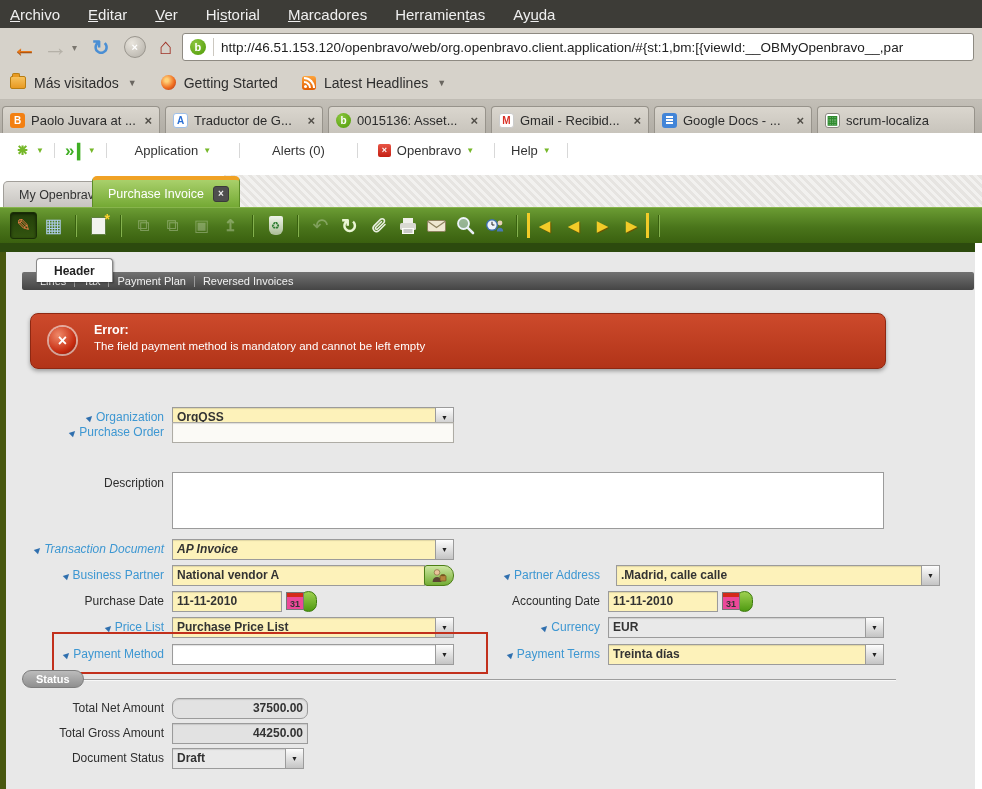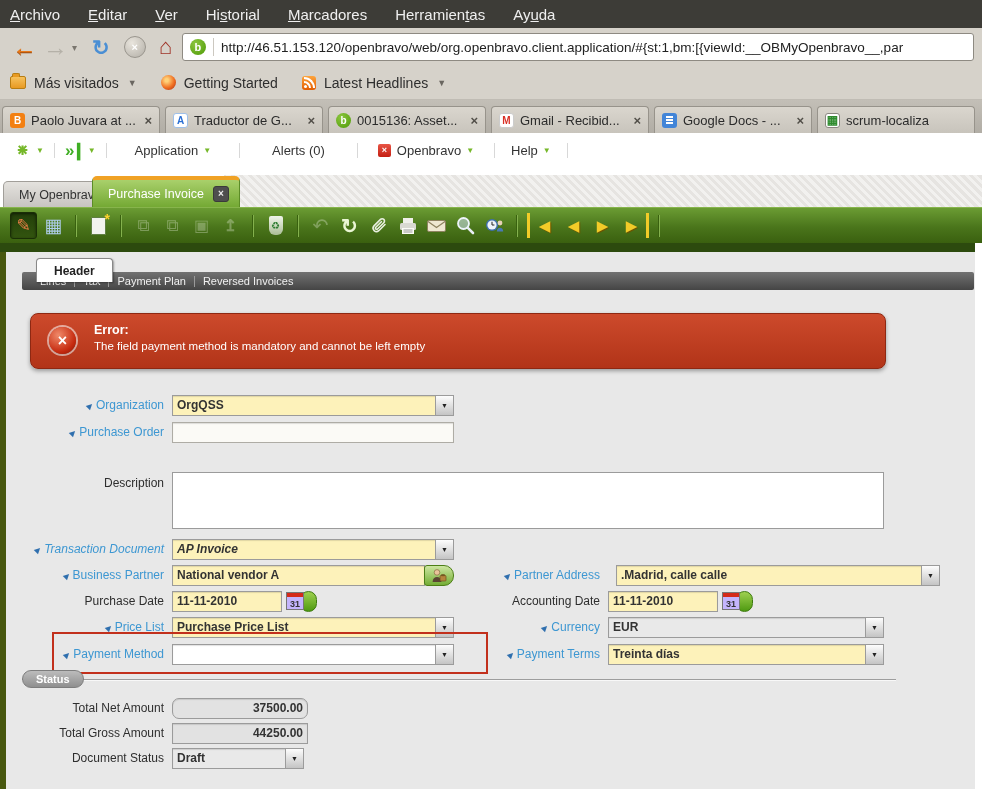--- a/index.html
+++ b/index.html
@@ -183,21 +183,21 @@
   .combo .cb{width:17px;background:linear-gradient(#fdfdfd,#c4c4c4);border-left:1px solid #9b9b9b;
          display:flex;align-items:center;justify-content:center;flex:none;}
   .combo .cb::before{content:"\25BC";font-size:7px;color:#222;}
   .combo.white{background:#fff;}
   .combo.gray{background:#e9e9e9;}
   .tarea{position:absolute;left:148px;top:0;width:712px;height:57px;background:#fff;
          border:1px solid #9b9b9b;box-sizing:border-box;}
   .cal{position:absolute;top:1px;width:31px;height:21px;}
   .cal .g{position:absolute;right:0;top:0;width:17px;height:21px;background:linear-gradient(#9ed04f,#4f9a12);
           border:1px solid #3c7a0c;border-radius:10px;box-sizing:border-box;}
-  .cal .c{position:absolute;left:0;top:1px;width:18px;height:18px;background:#c4b5fd;border:1px solid #777;
+  .cal .c{position:absolute;left:0;top:1px;width:18px;height:18px;background:#ec4899;border:1px solid #777;
           box-sizing:border-box;overflow:hidden;}
   .cal .c i{position:absolute;top:0;left:0;right:0;height:4px;background:#d42a1a;}
   .cal .c b{position:absolute;left:0;right:0;bottom:0;text-align:center;font-size:9px;color:#333;}
   .bpbtn{position:absolute;left:400px;top:1px;width:30px;height:21px;box-sizing:border-box;
          background:linear-gradient(#cde6a0,#74ad35);border:1px solid #4d7f17;
          border-radius:3px 10px 10px 3px;display:flex;align-items:center;justify-content:center;}
   #redhl{position:absolute;left:28px;top:238px;width:432px;height:38px;border:2px solid #c2301c;}
 
   
   #statpill{position:absolute;left:-2px;top:276px;padding:2px 13px;
@@ -410,21 +410,21 @@
     </div>
 
     <div id="errbox">
       <span id="erricon"></span>
       <span id="errtitle">Error:</span>
       <span id="errmsg">The field payment method is mandatory and cannot be left empty</span>
     </div>
 
     <div id="formgrid">
 
-      <div class="frow" style="top:0;">
+      <div class="frow" style="top:12px;">
         <span class="lab l blue"><i class="linkic"></i><span>Organization</span></span>
         <div class="combo" style="left:148px;width:282px;">
           <span class="ct">OrgQSS</span>
           <span class="cb"></span>
         </div>
       </div>
 
       <div class="frow" style="top:27px;">
         <span class="lab l blue"><i class="linkic"></i><span>Purchase Order</span></span>
         <div class="inp disabled" style="left:148px;width:282px;"></div>

